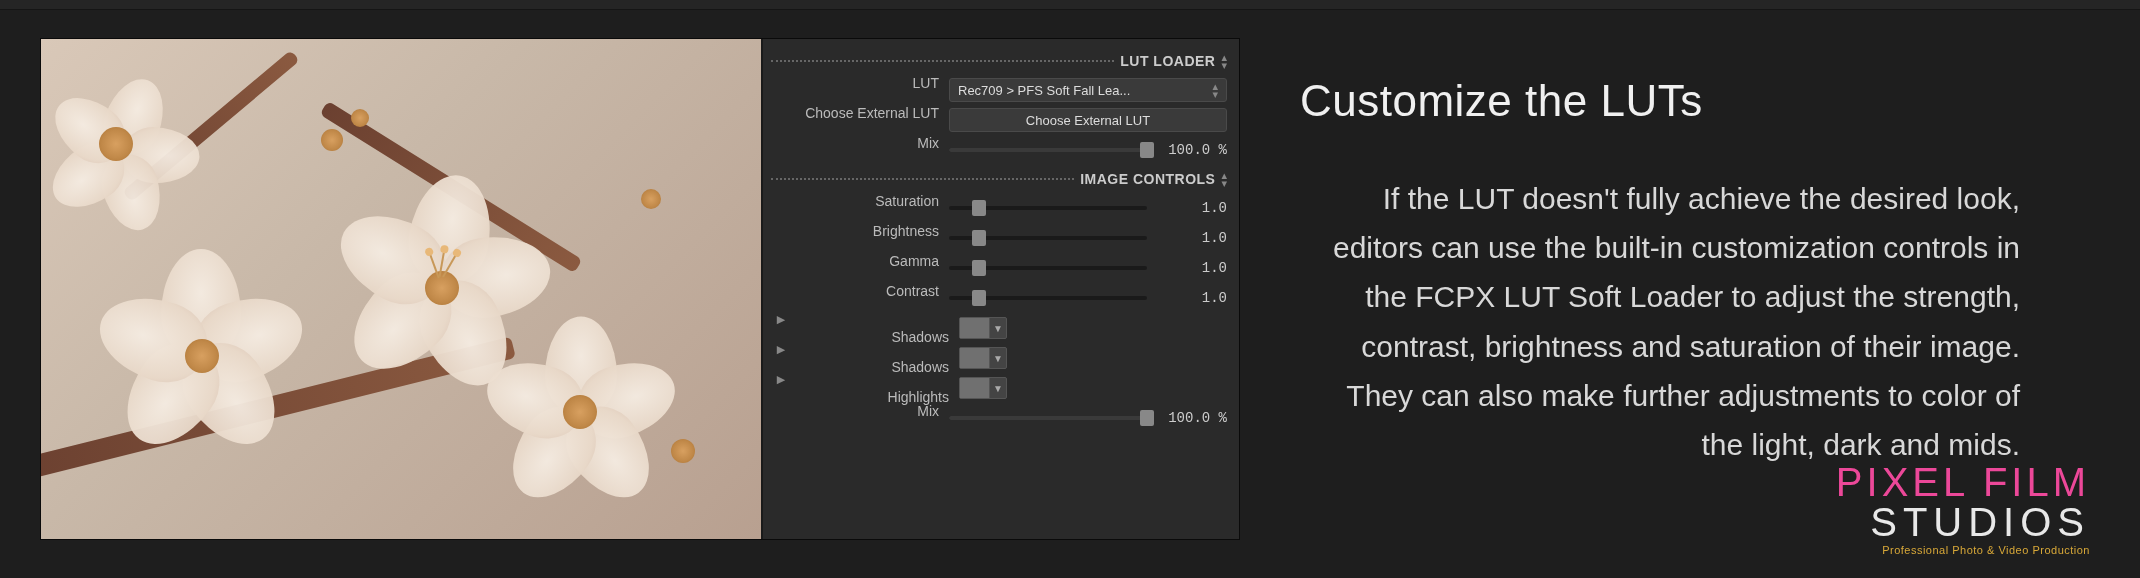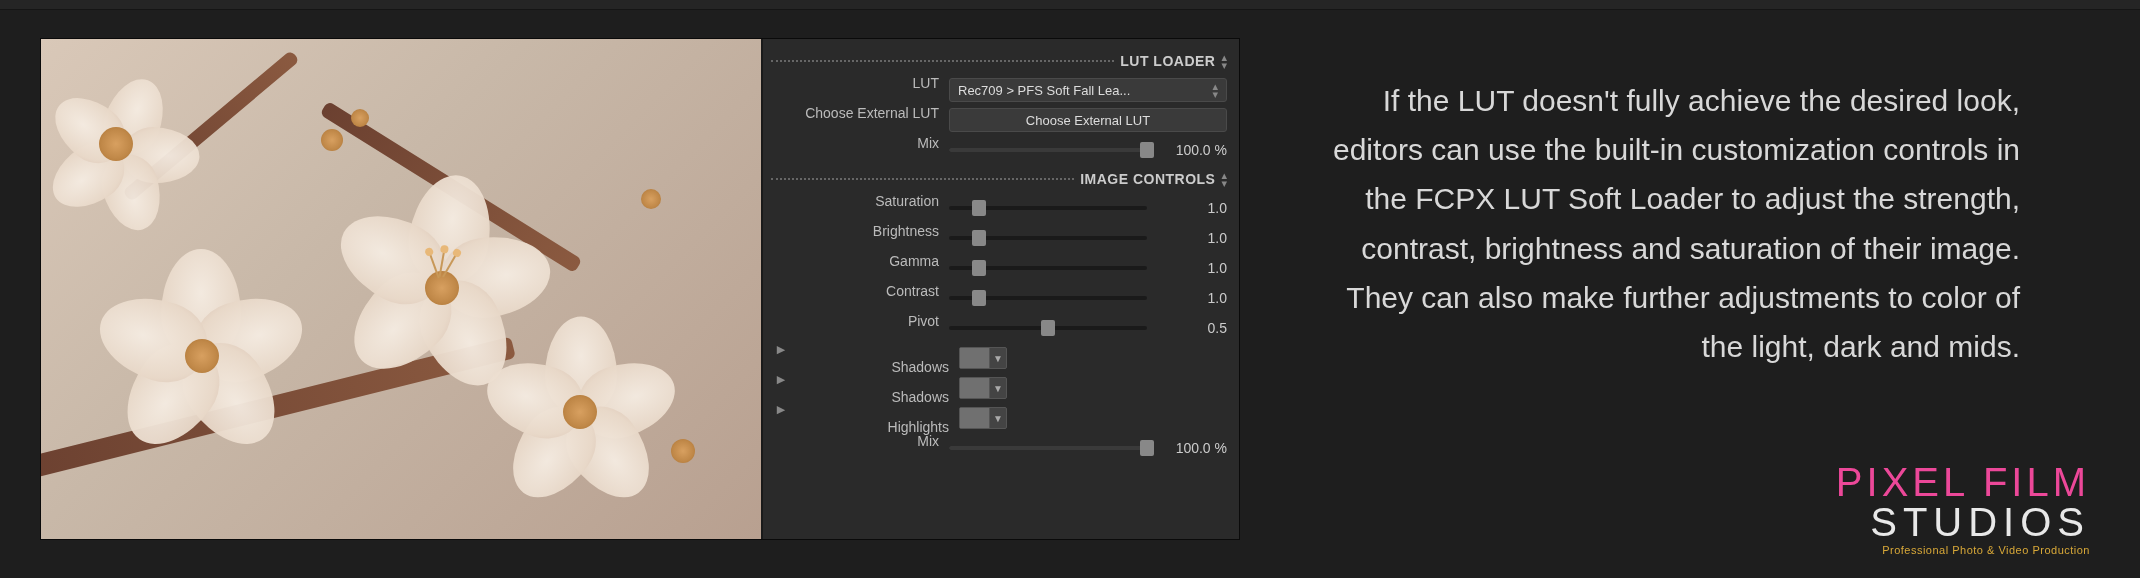--- a/index.html
+++ b/index.html
@@ -85,21 +85,21 @@
   }
   .slider {
     flex:1; height:4px; background:#1a1a1a; border-radius:2px; position:relative;
   }
   .slider-fill { position:absolute; left:0; top:0; height:100%; background:#3a3a3a; border-radius:2px; }
   .slider-thumb {
     position:absolute; top:-6px; width:14px; height:16px;
     background:#888; border-radius:2px; transform:translateX(-50%);
     cursor:pointer;
   }
-  .value { flex:0 0 72px; text-align:right; color:#ccc; font-size:14px; }
+  .value { flex:0 0 72px; text-align:right; color:#ccc; font-size:14px;font-family:Liberation Mono, monospace; }
   .disclosure { flex:0 0 20px; color:#888; font-size:11px; cursor:pointer; text-align:center;}
   .row.indent .row-label { flex: 0 0 148px; margin-top: 16px; }
   .colorwell {
     width:48px; height:22px; background:#444; border:1px solid #555; border-radius:2px;
     display:flex; cursor:pointer;
   }
   .colorwell .sw { flex:1; background:#707070; border-right:1px solid #555;}
   .colorwell .dd { flex:0 0 16px; color:#aaa; font-size:10px; display:flex; align-items:center; justify-content:center;}
 
   .right {
@@ -265,29 +265,20 @@
       <div class="row">
         <div class="row-label">Contrast</div>
         <div class="row-control">
           <div class="slider">
             <div class="slider-thumb" style="left:15%"></div>
           </div>
           <div class="value">1.0</div>
         </div>
       </div>
 
-      <div class="row">
-        <div class="row-label">Pivot</div>
-        <div class="row-control">
-          <div class="slider">
-            <div class="slider-thumb" style="left:50%"></div>
-          </div>
-          <div class="value">0.5</div>
-        </div>
-      </div>
 
       <div class="row indent">
         <div class="disclosure">▶</div>
         <div class="row-label">Shadows</div>
         <div class="row-control">
           <div class="colorwell">
             <div class="sw"></div>
               <div class="dd">▼</div>
           </div>
         </div>
@@ -323,20 +314,21 @@
             <div class="slider-thumb" style="left:100%"></div>
           </div>
           <div class="value">100.0 %</div>
         </div>
       </div>
 
     </div>
   </div>
 
   <div class="right">
+    <h2>Customize the LUTs</h2>
     <p>If the LUT doesn't fully achieve the desired look, editors can use the built-in customization controls in the FCPX LUT Soft Loader to adjust the strength, contrast, brightness and saturation of their image. They can also make further adjustments to color of the light, dark and mids.</p>
   </div>
 
 </div>
 
 <div class="logo">
   <div class="l1">PIXEL FILM</div>
   <div class="l2">STUDIOS</div>
   <div class="tag">Professional Photo &amp; Video Production</div>
 </div>

